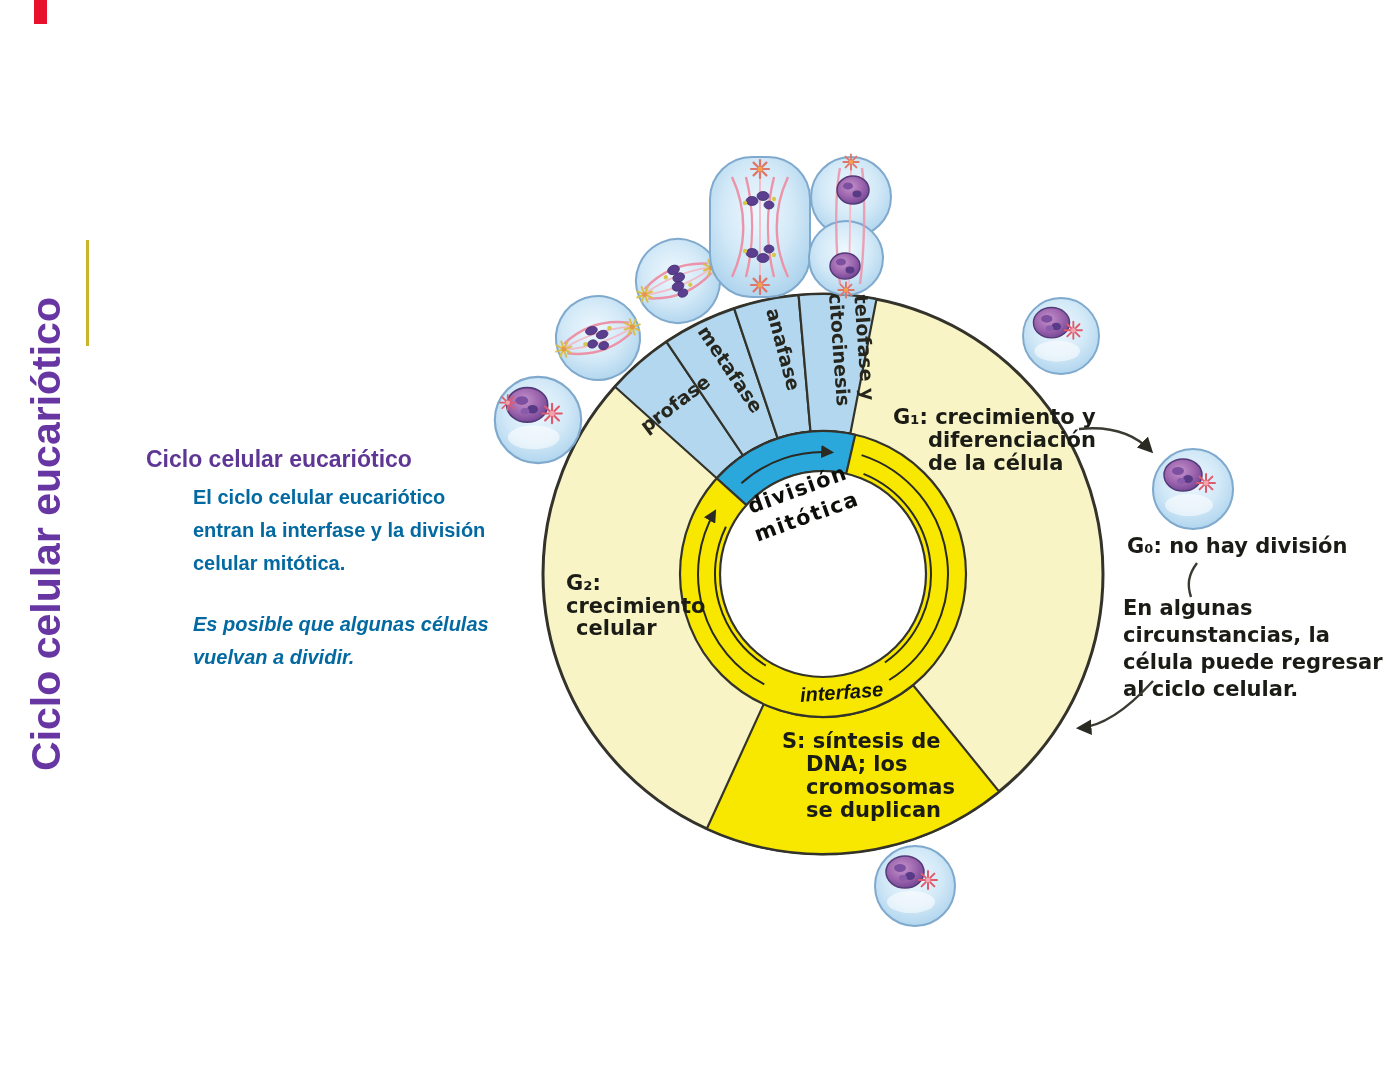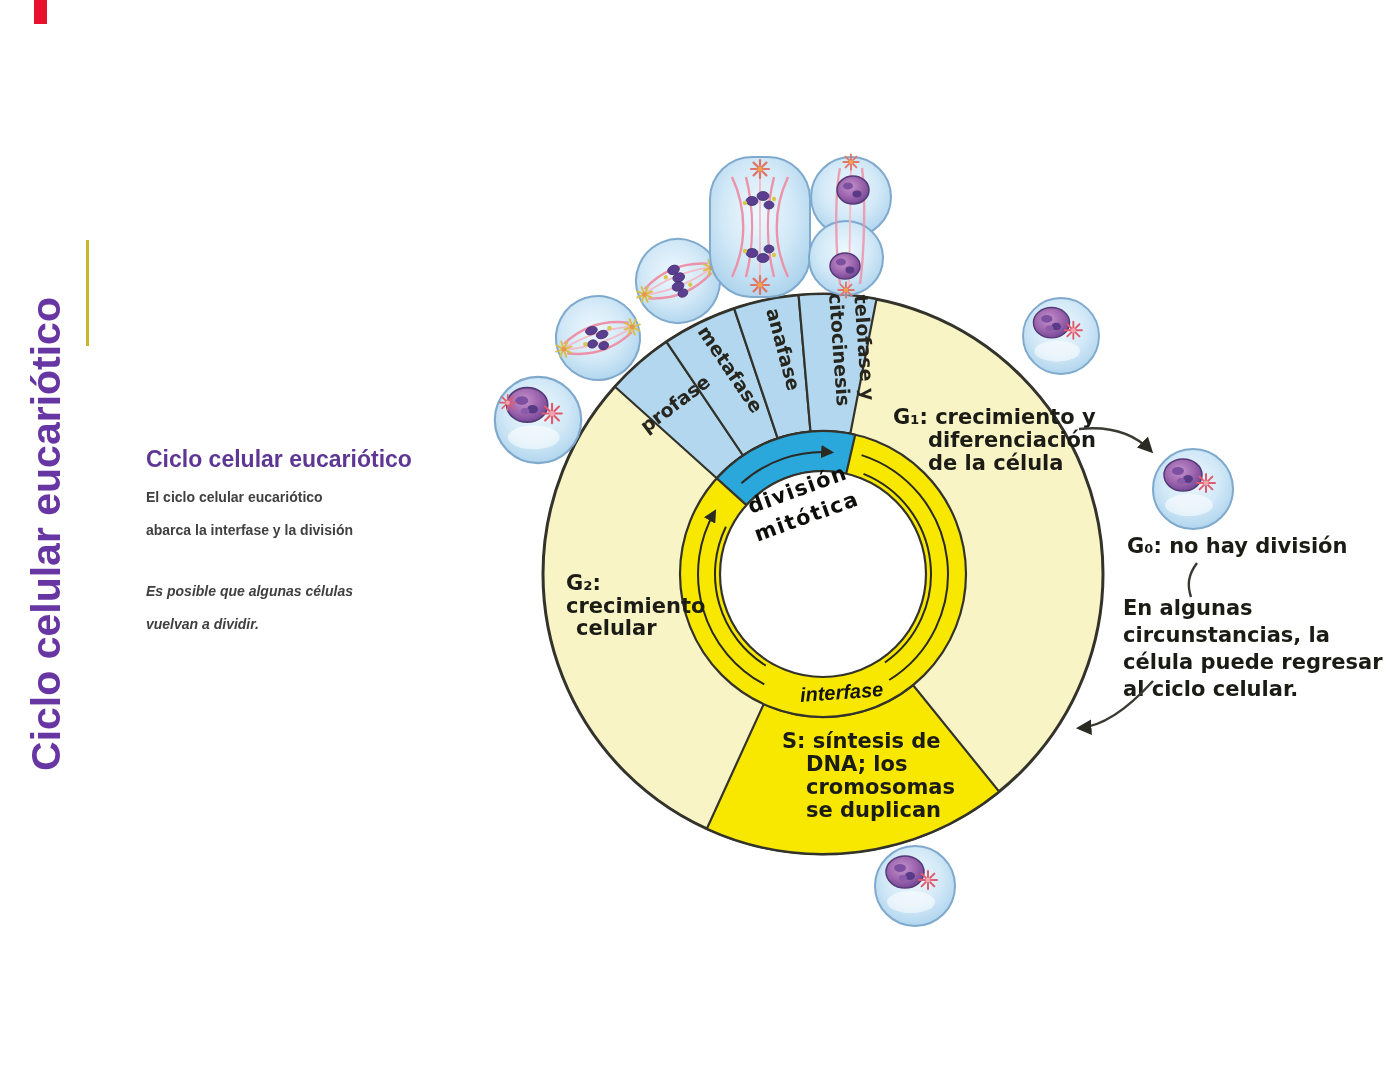--- a/index.html
+++ b/index.html
@@ -8,21 +8,21 @@
     font-family:"Liberation Sans",sans-serif;
   }
   .red-mark{position:absolute;left:34px;top:0;width:13px;height:24px;background:#e8112d;}
   .vline{position:absolute;left:86px;top:240px;width:3px;height:106px;background:#c9b62c;}
   .vtitle{
     position:absolute;left:46px;top:534px;transform:translate(-50%,-50%) rotate(-90deg);
     white-space:nowrap;font-size:41px;font-weight:bold;color:#6836a3;letter-spacing:0px;
   }
   .panel{position:absolute;left:146px;top:446px;width:380px;}
   .panel .heading{font-size:23px;font-weight:bold;color:#5e3795;margin:0 0 8px 0;}
-  .panel .line{font-size:14px;font-weight:bold;color:#404040;line-height:33px;}
+  .panel .line{font-size:20px;font-weight:bold;color:#0369a1;line-height:33px;margin-left:47px;}
   .panel .para2{margin-top:28px;font-style:italic;}
   svg{position:absolute;left:0;top:0;}
   .dlabel{font-family:"DejaVu Sans","Liberation Sans",sans-serif;font-size:21px;font-weight:bold;fill:#1c1c16;}
   .wlabel{font-family:"DejaVu Sans","Liberation Sans",sans-serif;font-size:19px;font-weight:bold;fill:#26261e;}
   .division{font-family:"DejaVu Sans","Liberation Sans",sans-serif;font-size:21px;font-weight:bold;fill:#0d0d0a;letter-spacing:1.5px;}
   .interfase{font-family:"Liberation Sans",sans-serif;font-size:20px;font-weight:bold;font-style:italic;fill:#14140f;}
   .thin{fill:none;stroke:#2a2a22;stroke-width:2;}
   .conn{fill:none;stroke:#3a3a32;stroke-width:2.4;}
   .sp{fill:none;stroke:#ec93a9;stroke-width:2.4;}
   .sp2{fill:none;stroke:#f3bac7;stroke-width:1.8;}
@@ -33,21 +33,22 @@
 <body>
 
 <div class="red-mark"></div>
 <div class="vline"></div>
 <div class="vtitle">Ciclo celular eucariótico</div>
 
 <div class="panel">
   <div class="heading">Ciclo celular eucariótico</div>
   <div>
     <div class="line">El ciclo celular eucariótico</div>
-    <div class="line">abarca la interfase y la división</div>
+    <div class="line">entran la interfase y la división</div>
+    <div class="line">celular mitótica.</div>
   </div>
   <div class="para2">
     <div class="line">Es posible que algunas células</div>
     <div class="line">vuelvan a dividir.</div>
   </div>
 </div>
 
 <svg width="1397" height="1080" viewBox="0 0 1397 1080">
   <defs>
     <marker id="ah" viewBox="0 0 10 10" refX="8" refY="5" markerWidth="6.5" markerHeight="6.5" orient="auto-start-reverse">

